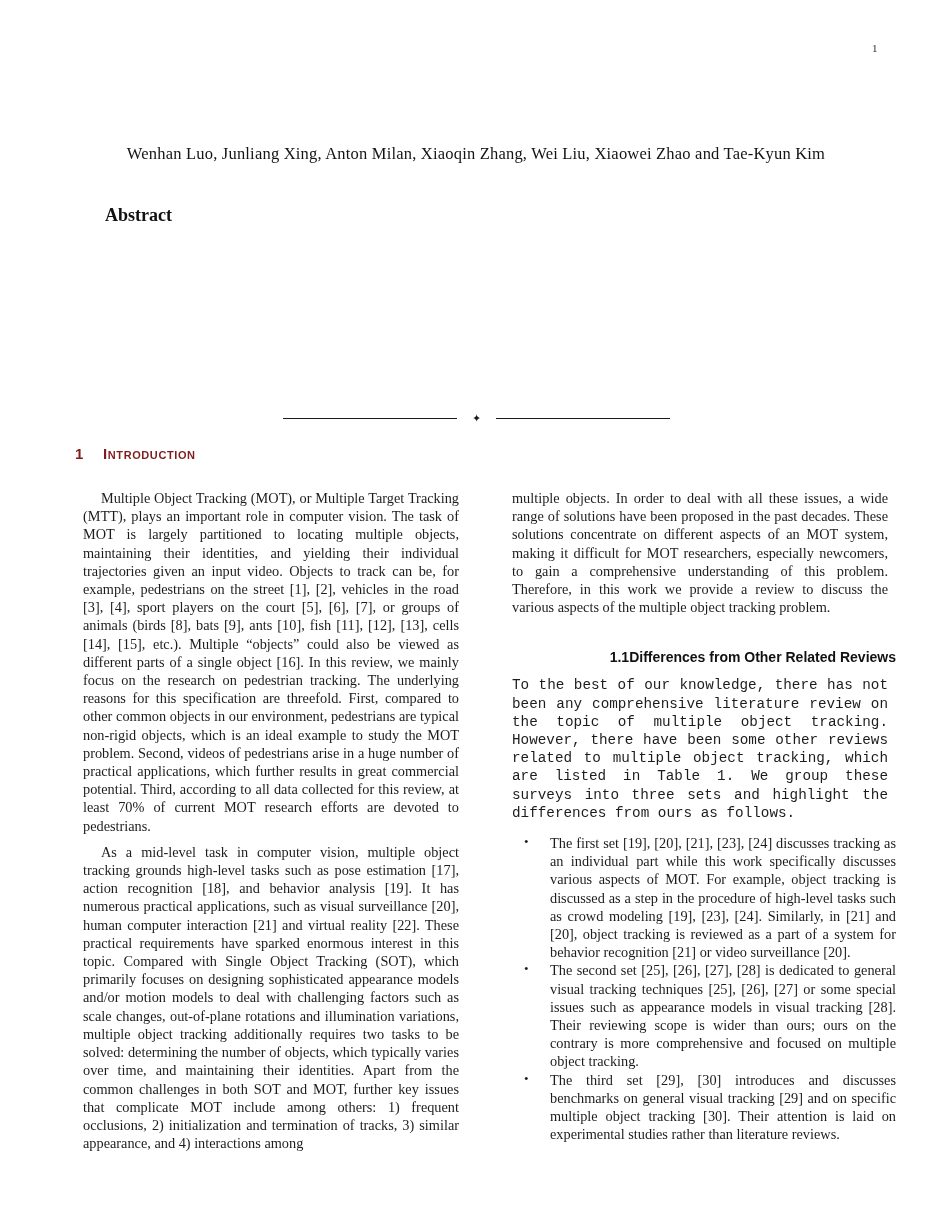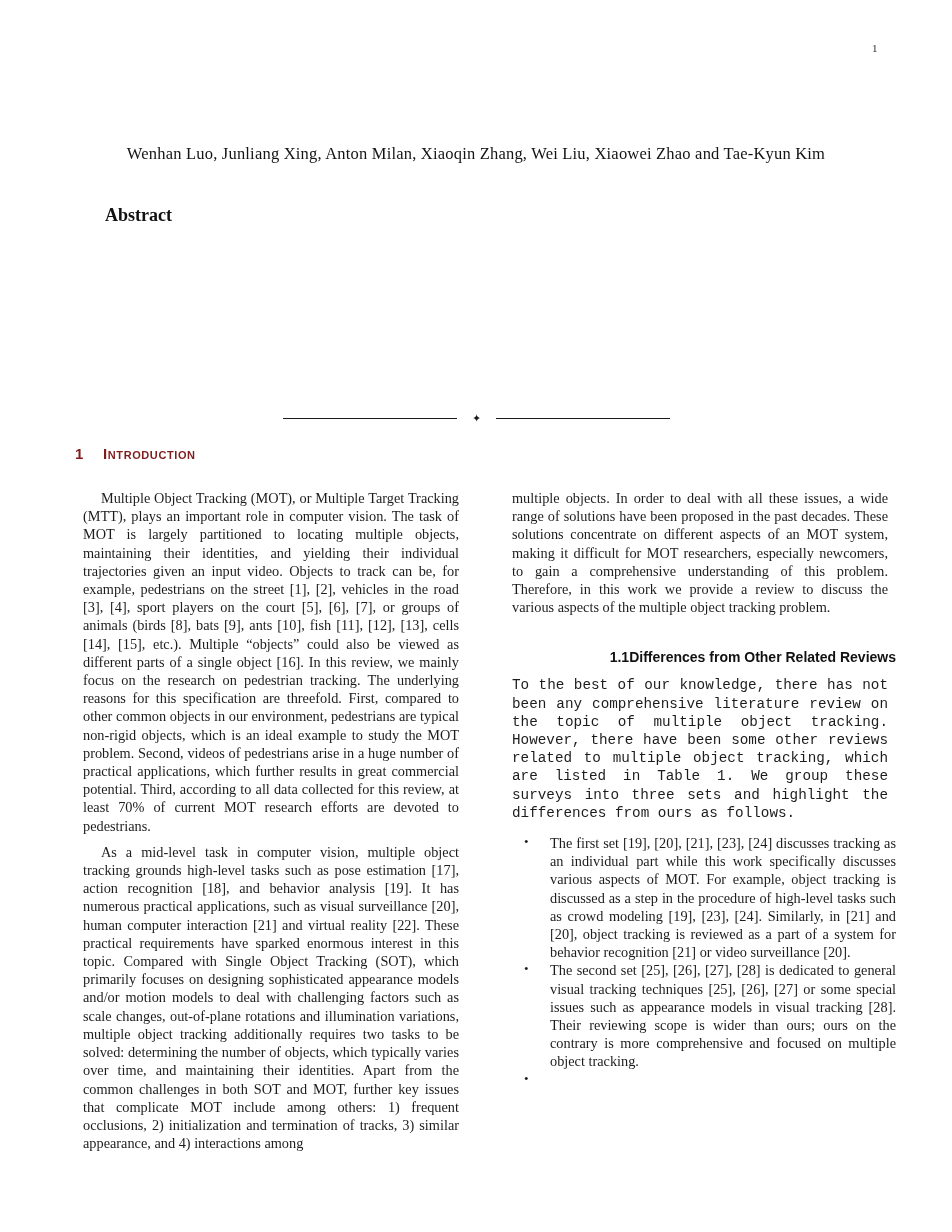--- a/index.html
+++ b/index.html
@@ -175,17 +175,18 @@
       <li>
         <span class="marker">•</span>
         <span>The first set [19], [20], [21], [23], [24] discusses tracking as an individual part while this work specifically discusses various aspects of MOT. For example, object tracking is discussed as a step in the procedure of high-level tasks such as crowd modeling [19], [23], [24]. Similarly, in [21] and [20], object tracking is reviewed as a part of a system for behavior recognition [21] or video surveillance [20].</span>
       </li>
       <li>
         <span class="marker">•</span>
         <span>The second set [25], [26], [27], [28] is dedicated to general visual tracking techniques [25], [26], [27] or some special issues such as appearance models in visual tracking [28]. Their reviewing scope is wider than ours; ours on the contrary is more comprehensive and focused on multiple object tracking.</span>
       </li>
       <li>
         <span class="marker">•</span>
+        <span>The third set [29], [30] introduces and discusses benchmarks on general visual tracking [29] and on specific multiple object tracking [30]. Their attention is laid on experimental studies rather than literature reviews.</span>
       </li>
     </ul>
   </div>
 
 </div>
 
 </body></html>

